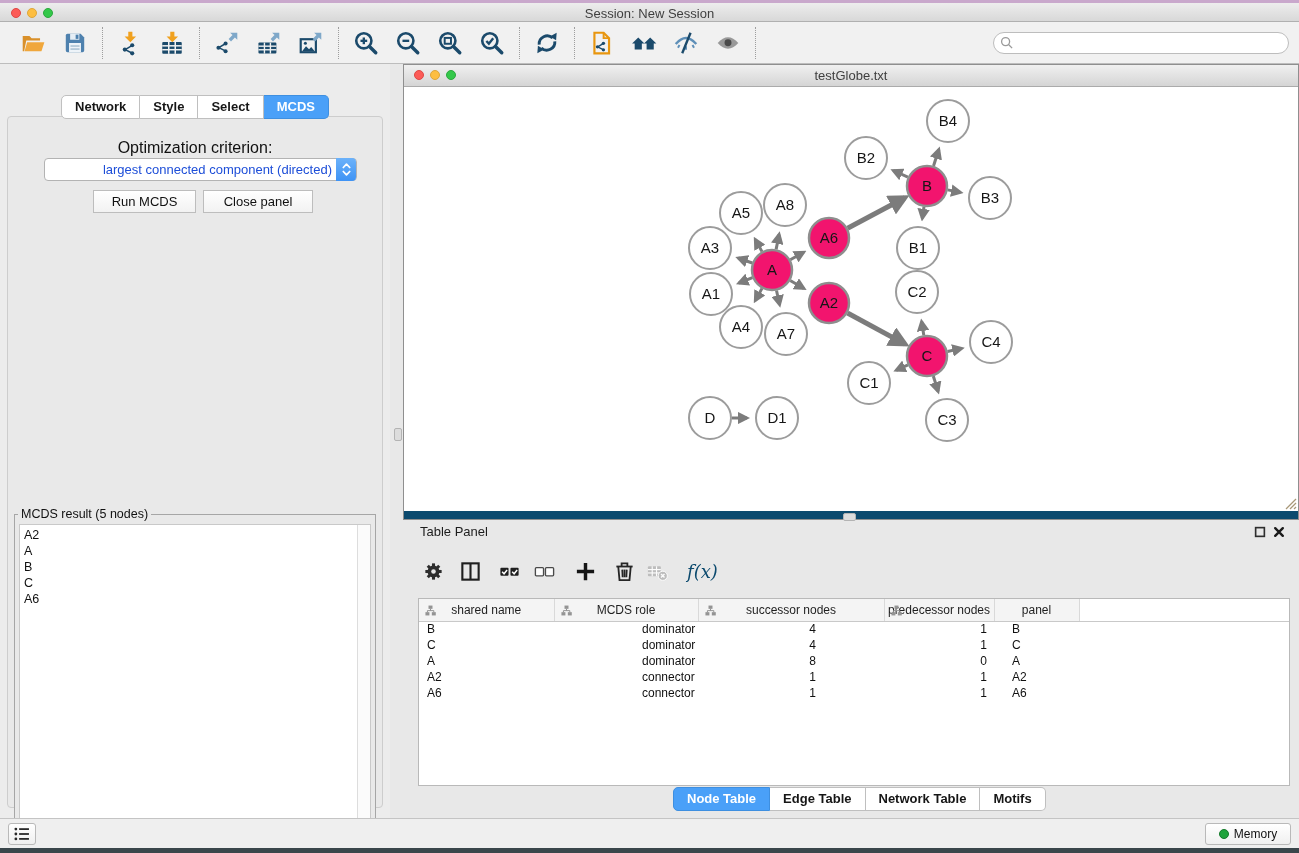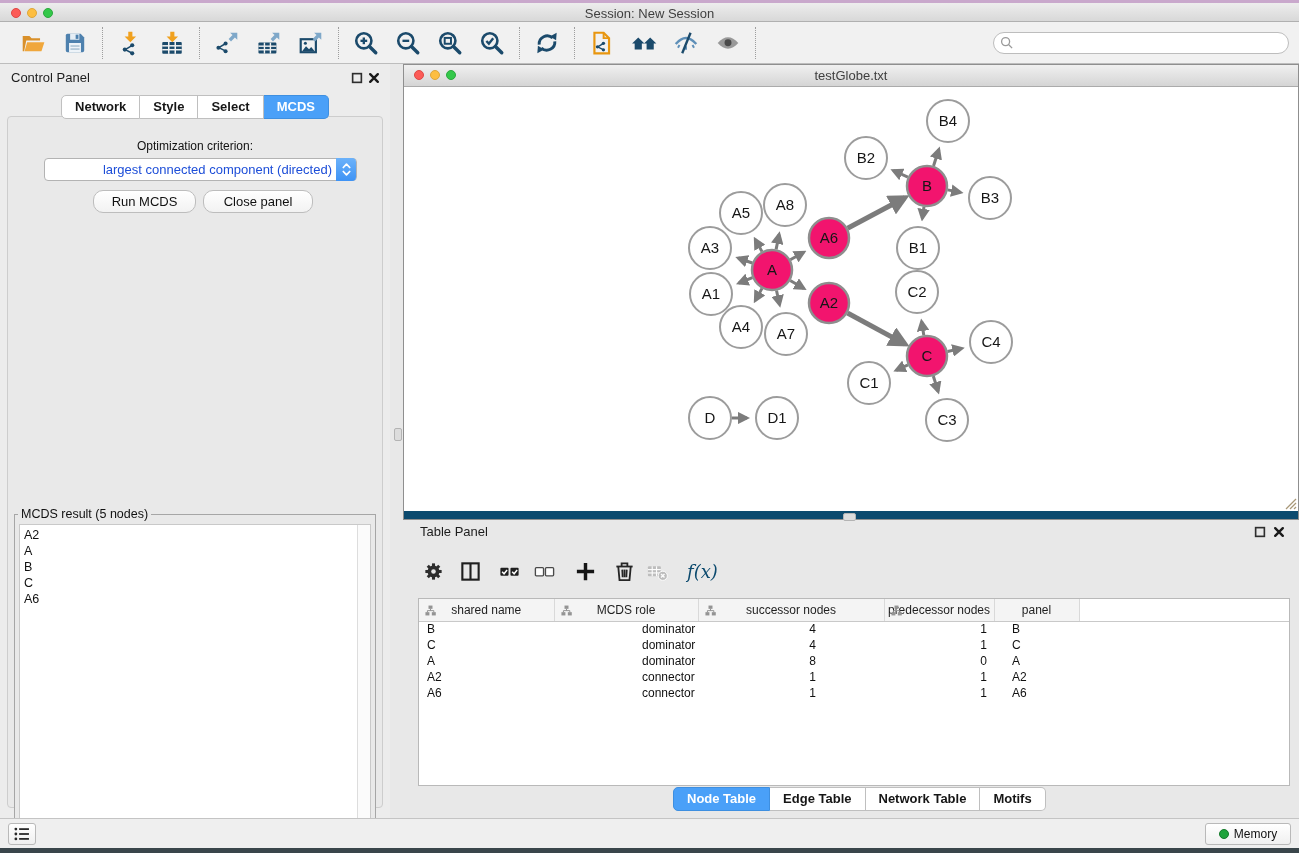--- a/index.html
+++ b/index.html
@@ -41,30 +41,30 @@
   .seg{display:flex;font-weight:bold;}
   .seg .t{border:1px solid #BFBFBF;border-left:none;background:#fff;font-size:13px;
     padding:3px 13px 4px;color:#161616;white-space:nowrap;}
   .seg .t:first-child{border-left:1px solid #BFBFBF;border-radius:5px 0 0 5px;}
   .seg .t:last-child{border-radius:0 5px 5px 0;}
   .seg .t.active{background:#4AA0F8;border-color:#3E8FE0;color:#fff;}
   #cp-tabs{position:absolute;left:50%;transform:translateX(-50%);top:31px;z-index:2;}
   #cp-content{position:absolute;left:7px;top:52px;width:376px;height:692px;
     background:#E9E9E9;border:1px solid #CDCDCD;border-radius:4px;}
   #opt-label{position:absolute;left:0;top:22px;width:100%;text-align:center;
-    font-size:12px;color:#111;}
+    font-size:16px;color:#111;}
   #opt-select{position:absolute;left:36px;top:41px;width:313px;height:23px;background:#fff;
     border:1px solid #B3B3B3;border-radius:4px;}
   #opt-select .val{position:absolute;left:9px;top:3px;font-size:13px;color:#1d4ed8;
     white-space:nowrap;overflow:hidden;width:278px;text-align:right;}
   #opt-select .stepper{position:absolute;right:0;top:-1px;width:20px;height:23px;
     background:linear-gradient(#6CB2FA,#3E93F5);border-radius:0 4px 4px 0;
     display:flex;align-items:center;justify-content:center;}
   .btn{position:absolute;height:23px;background:linear-gradient(#FFFFFF,#F2F2F2);
-    border:1px solid #BDBDBD;border-radius:10px;font-size:13px;color:#111;
+    border:1px solid #BDBDBD;border-radius:0;font-size:13px;color:#111;
     display:flex;align-items:center;justify-content:center;}
   #run-btn{left:85px;top:73px;width:103px;}
   #closepanel-btn{left:195px;top:73px;width:110px;}
   #mcds-fieldset{position:absolute;left:6px;top:390px;width:362px;height:340px;
     border:1px solid #A6A6A6;background:#E9E9E9;margin:0;padding:0;}
   #mcds-fieldset legend{font-size:12.5px;color:#111;margin-left:3px;padding:0 3px;}
   #mcds-listbox{position:absolute;left:4px;right:4px;top:3px;bottom:5px;background:#fff;
     border:1px solid #C9C9C9;}
   #mcds-scroll{position:absolute;right:0;top:0;bottom:0;width:13px;background:#FBFBFB;
     border-left:1px solid #DDD;}
@@ -296,29 +296,20 @@
     <div id="search-wrap">
     <svg viewBox="0 0 15 15" width="14" height="14">
       <circle cx="6" cy="6" r="4.3" fill="none" stroke="#9A9A9A" stroke-width="1.4"></circle>
       <line x1="9.4" y1="9.4" x2="13" y2="13" stroke="#9A9A9A" stroke-width="1.4"></line>
     </svg>
     <input id="search-input" placeholder="" style="">
   </div>
 </div>
 
 <div id="control-panel" class="abs">
-  <div class="panel-head">
-    <span class="ph-title">Control Panel</span>
-    <svg class="ph-ico" style="right:27px" viewBox="0 0 11 11">
-      <rect x="1.5" y="1.5" width="8" height="8" fill="none" stroke="#2E2E2E" stroke-width="1.5"></rect>
-      </svg>
-    <svg class="ph-ico" style="right:10px" viewBox="0 0 11 11">
-      <path d="M2 2l7 7M9 2L2 9" stroke="#1A1A1A" stroke-width="2.2" stroke-linecap="round"></path>
-      </svg>
-  </div>
   <div id="cp-tabs" class="seg">
       <div class="t">Network</div>
       <div class="t">Style</div>
       <div class="t">Select</div>
       <div class="t active">MCDS</div>
     </div>
   <div id="cp-content">
     <div id="opt-label">Optimization criterion:</div>
     <div id="opt-select">
       <span class="val">largest connected component (directed)</span>

